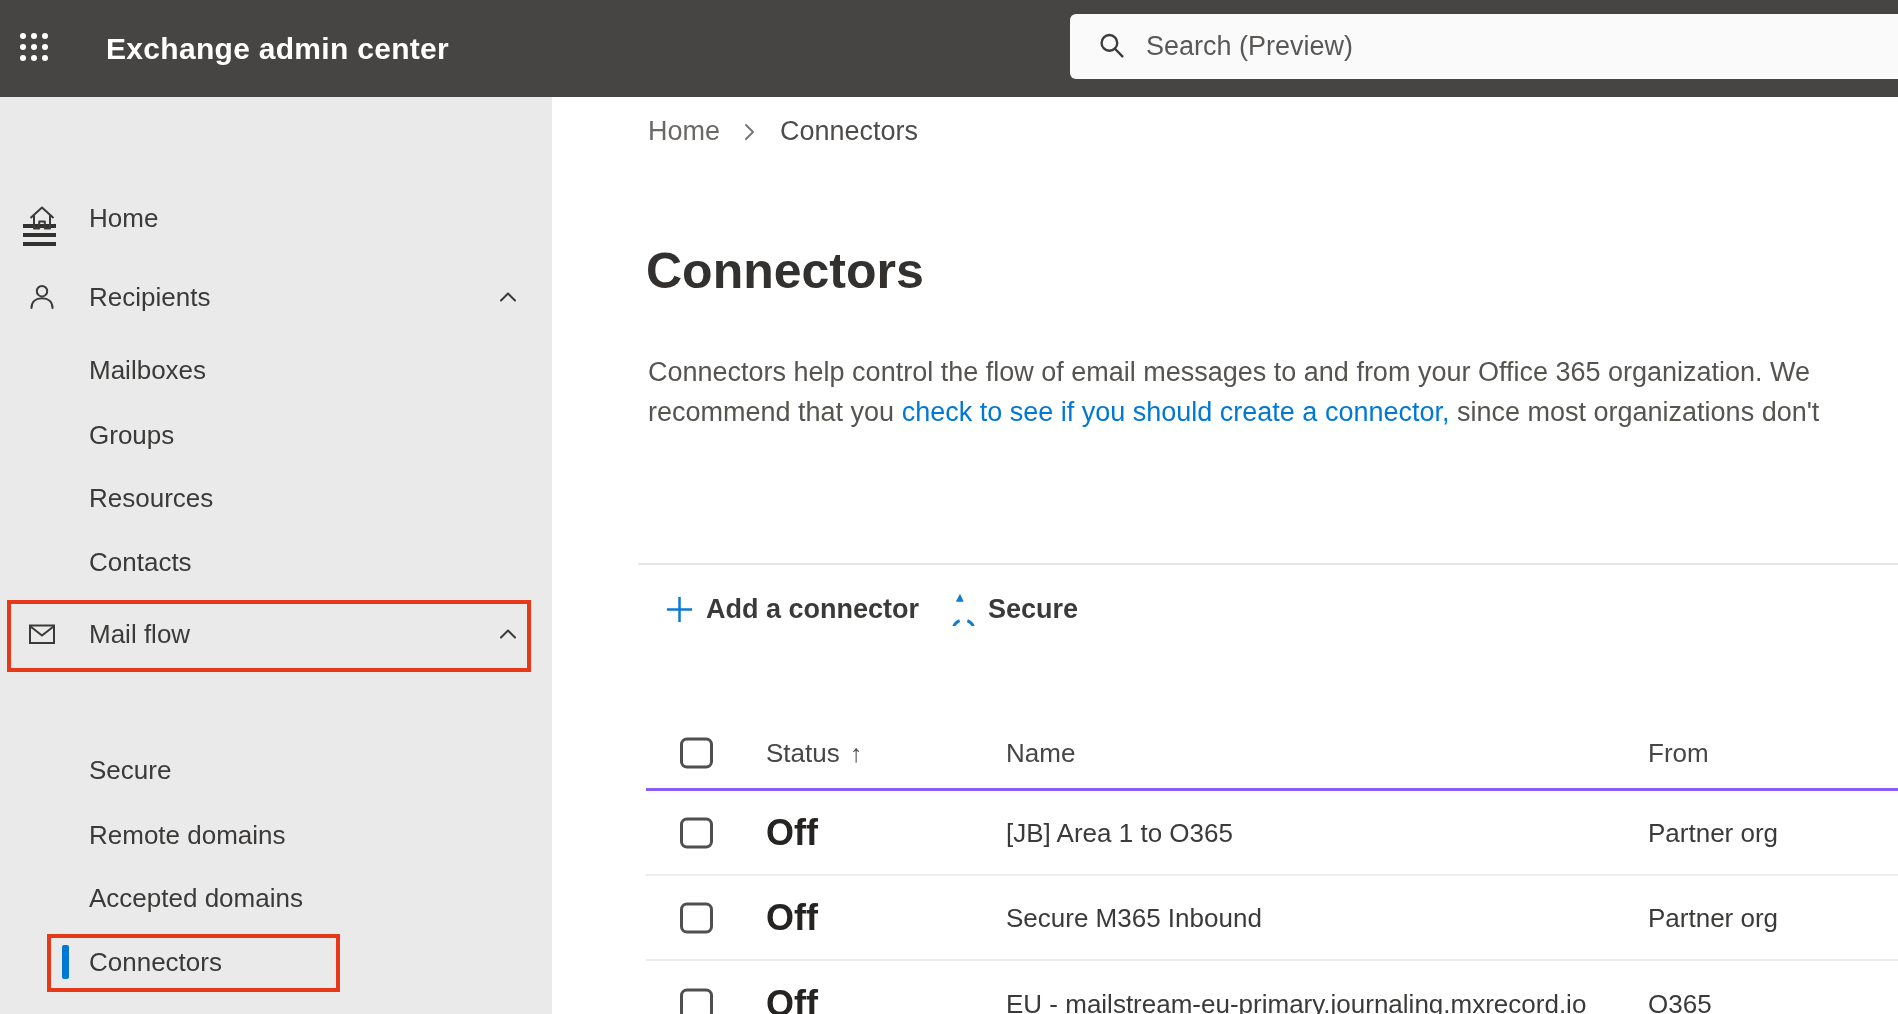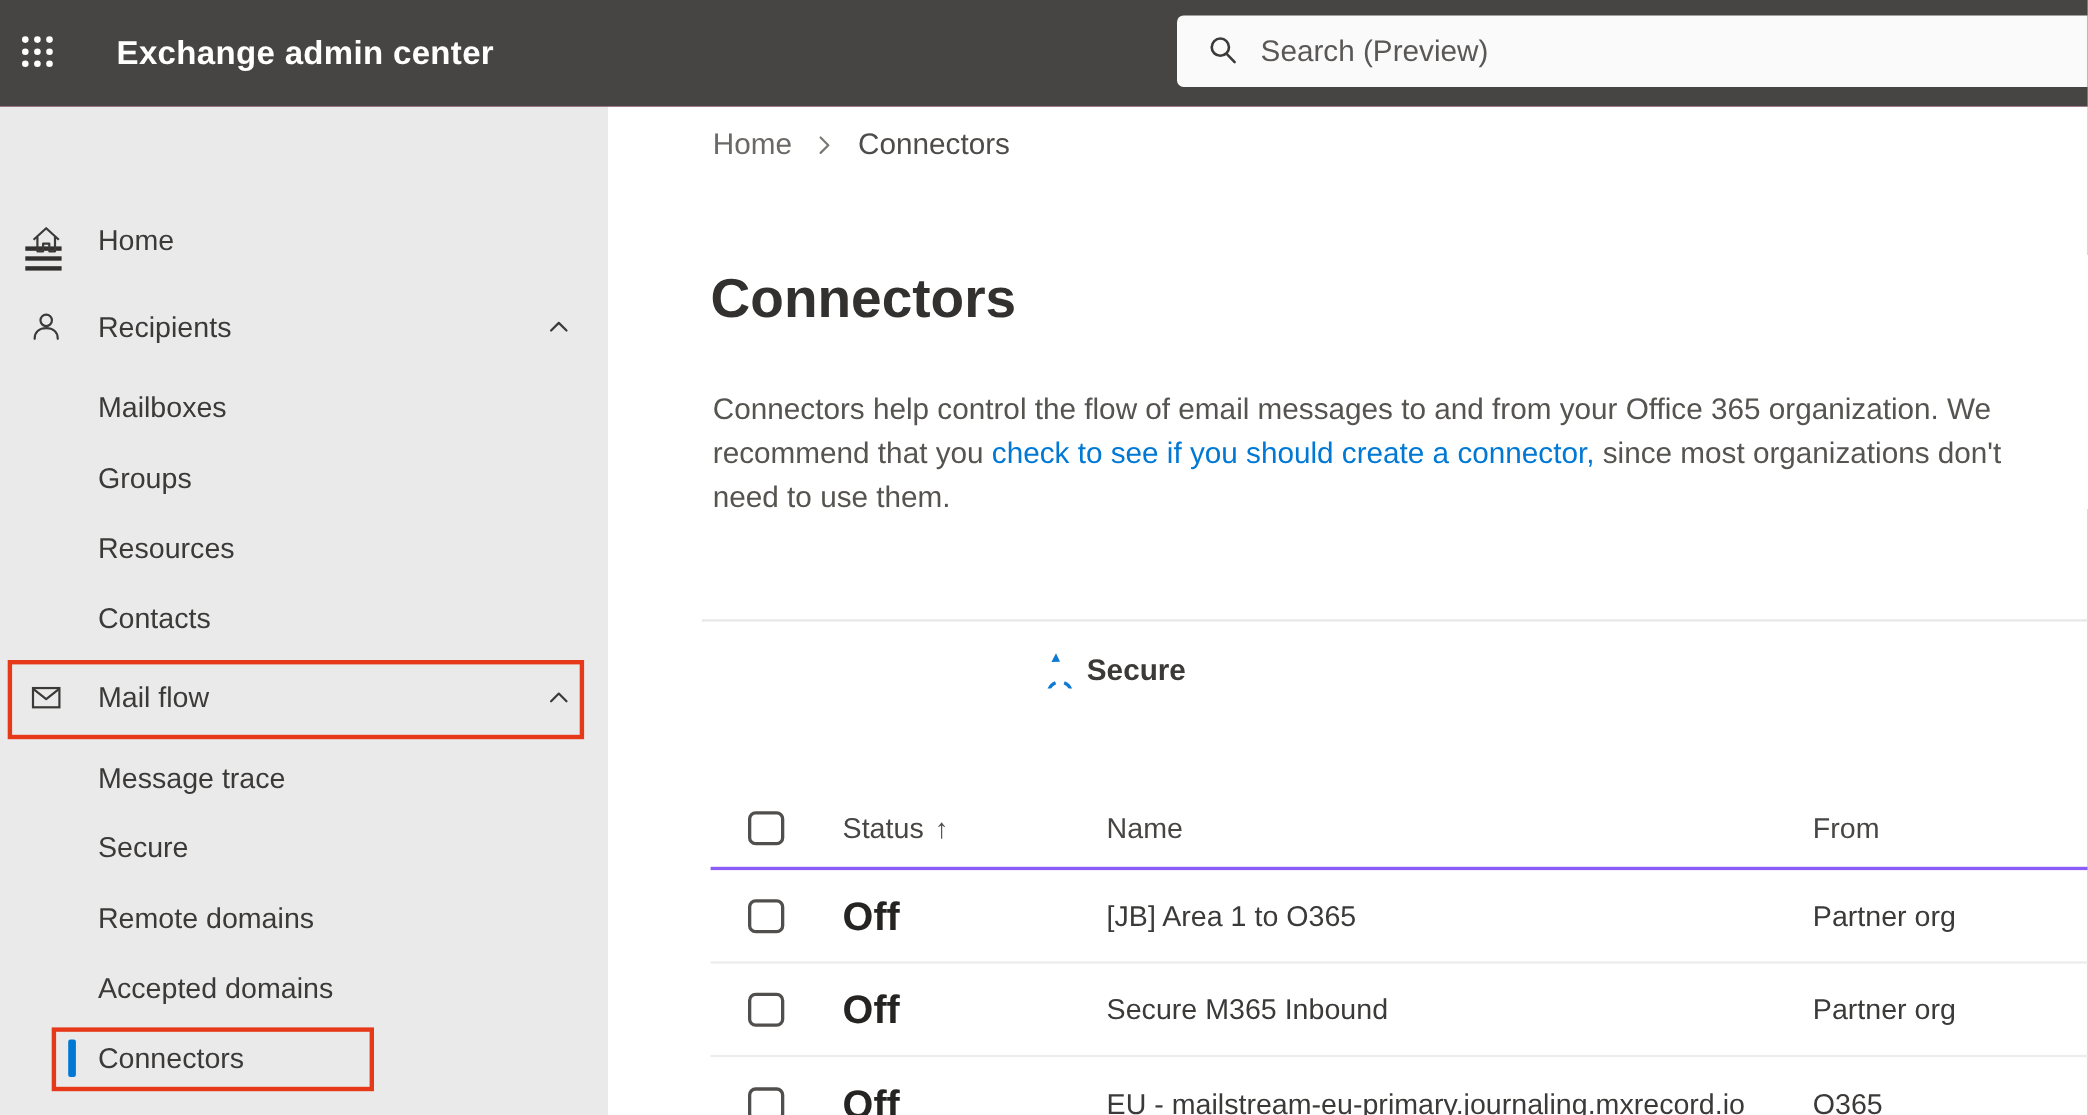--- a/index.html
+++ b/index.html
@@ -152,23 +152,20 @@
       <svg class="nav-icon" viewBox="0 0 32 32">
         <rect x="4" y="7.5" width="24" height="17.5" fill="none" stroke="#3b3a39" stroke-width="2"></rect>
         <path d="M4.5 8.5 L16 17.5 L27.5 8.5" fill="none" stroke="#3b3a39" stroke-width="2" stroke-linejoin="round"></path>
       </svg>
       <span class="lbl">Mail flow</span>
       <svg class="chev" viewBox="0 0 32 32">
         <path d="M8 20 L16 12 L24 20" fill="none" stroke="#3b3a39" stroke-width="2.3" stroke-linecap="round" stroke-linejoin="round"></path>
       </svg>
     </div>
 
-    <div class="nav-row" style="top:588px">
-      <span class="lbl">Message trace</span>
-    </div>
     <div class="nav-row" style="top:651px">
       <span class="lbl">Secure</span>
     </div>
     <div class="nav-row" style="top:716px">
       <span class="lbl">Remote domains</span>
     </div>
     <div class="nav-row" style="top:779px">
       <span class="lbl">Accepted domains</span>
     </div>
     <div class="nav-row" style="top:843px">
@@ -189,26 +186,32 @@
         <path d="M7 4 L14 11 L7 18" fill="none" stroke="#7a7874" stroke-width="2" stroke-linecap="round" stroke-linejoin="round"></path>
       </svg>
       <span class="crumb-current">Connectors</span>
     </div>
 
     <h1 class="page-title">Connectors</h1>
 
     <div class="desc">
       <div>Connectors help control the flow of email messages to and from your Office 365 organization. We</div>
       <div><span>recommend that you </span><a>check to see if you should create a connector,</a><span> since most organizations don't</span></div>
-      <div>need to use them.</div>
     </div>
 
     <div class="divider"></div>
 
     <div class="toolbar">
+      <div class="tb-btn tb-add">
+        <svg width="31" height="31" viewBox="0 0 32 32">
+          <line x1="16" y1="3" x2="16" y2="29" stroke="#0e7ad3" stroke-width="2.6"></line>
+          <line x1="3" y1="16" x2="29" y2="16" stroke="#0e7ad3" stroke-width="2.6"></line>
+        </svg>
+        <span class="tb-lbl">Add a connector</span>
+      </div>
       <div class="tb-btn tb-refresh">
         <svg width="33" height="33" viewBox="0 0 32 32">
           <path d="M12.2 7.2 A10.3 10.3 0 1 1 19.8 7.2" fill="none" stroke="#0e7ad3" stroke-width="2.8" transform="rotate(180 16 17)"></path>
           <path d="M12.6 0.8 L16.2 8.4 L8.6 8.6 Z" fill="#0e7ad3"></path>
         </svg>
         <span class="tb-lbl">Secure</span>
       </div>
     </div>
 
     <div class="tbl">

